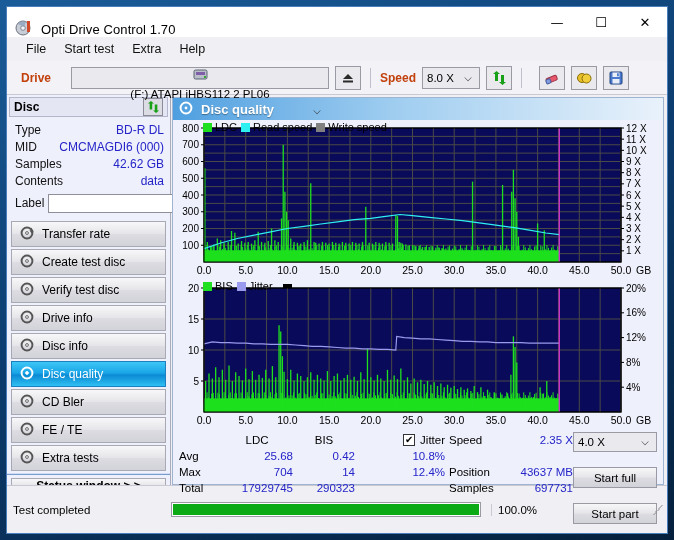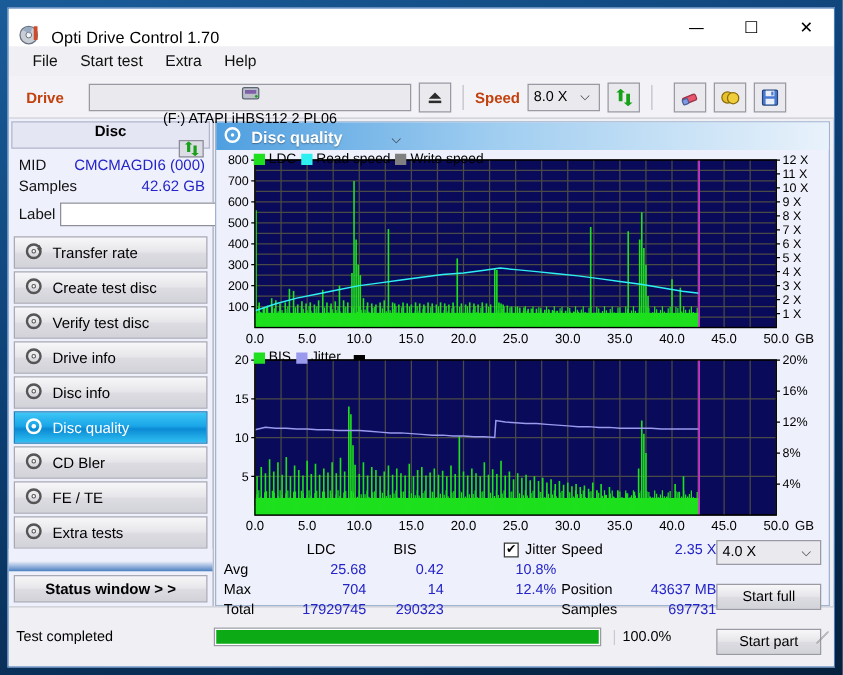--- a/index.html
+++ b/index.html
@@ -71,21 +71,21 @@
   
   #content { flex:1; display:flex; min-height:0; }
   #sidebar { width:164px; flex:0 0 164px; background:#eef0fb; display:flex; flex-direction:column;
              border-right:1px solid #aab; }
   #mainarea { flex:1; background:#eef0fb; display:flex; flex-direction:column; min-width:0;
               border:1px solid #9fb4d0; margin:2px 3px 0 1px; }
 
   
   .panel-head {
     height:22px; background:#e4e6f4; border:1px solid #b4b7cc; margin:2px;
-    display:flex; align-items:center; padding:0 4px; font-size:12px; font-weight:bold;flex-direction:column;
+    display:flex; align-items:center; padding:0 4px; font-size:12px; font-weight:bold;
   }
   .panel-head .sq {
     margin-left:auto; width:20px; height:18px; background:#dcdce4;
     border:1px solid #8c8c99; display:flex; align-items:center; justify-content:center;
   }
   .disc-rows { padding:2px 6px 4px 8px; font-size:12px; }
   .drow { display:flex; align-items:center; height:17px; }
   .drow .k { color:#111; }
   .drow .v { margin-left:auto; color:#2424c8; }
   .label-row { display:flex; align-items:center; height:24px; margin-top:2px; gap:4px; }
@@ -261,26 +261,34 @@
         <span class="sq">
           <svg width="13" height="12" viewBox="0 0 15 14">
             <path d="M3 10 L3 3 L1 3 L4.5 0 L8 3 L6 3 L6 10 Z" fill="#18a018"></path>
             <path d="M12 4 L12 11 L14 11 L10.5 14 L7 11 L9 11 L9 4 Z" fill="#18a018"></path>
           </svg>
         </span>
       </div>
 
       <div class="disc-rows">
         <div class="drow">
+          <span class="k">Type</span>
+          <span class="v">BD-R DL</span>
+        </div>
+        <div class="drow">
           <span class="k">MID</span>
           <span class="v">CMCMAGDI6 (000)</span>
         </div>
         <div class="drow">
           <span class="k">Samples</span>
           <span class="v">42.62 GB</span>
+        </div>
+        <div class="drow">
+          <span class="k">Contents</span>
+          <span class="v">data</span>
         </div>
         <div class="label-row">
           <span class="k">Label</span>
           <input class="label-input" type="text" value="" style="">
           <span class="cdbtn">
             <svg width="15" height="15" viewBox="0 0 16 16">
               <circle cx="8" cy="8" r="7" fill="#e3e06a" stroke="#8d8a2a"></circle>
               <circle cx="8" cy="8" r="2.3" fill="#f7f7e8" stroke="#8d8a2a" stroke-width=".7"></circle>
               <path d="M8 1 A7 7 0 0 1 14.5 6 L9.5 7.5 Z" fill="#f2f0a8" opacity=".85"></path>
             </svg>

